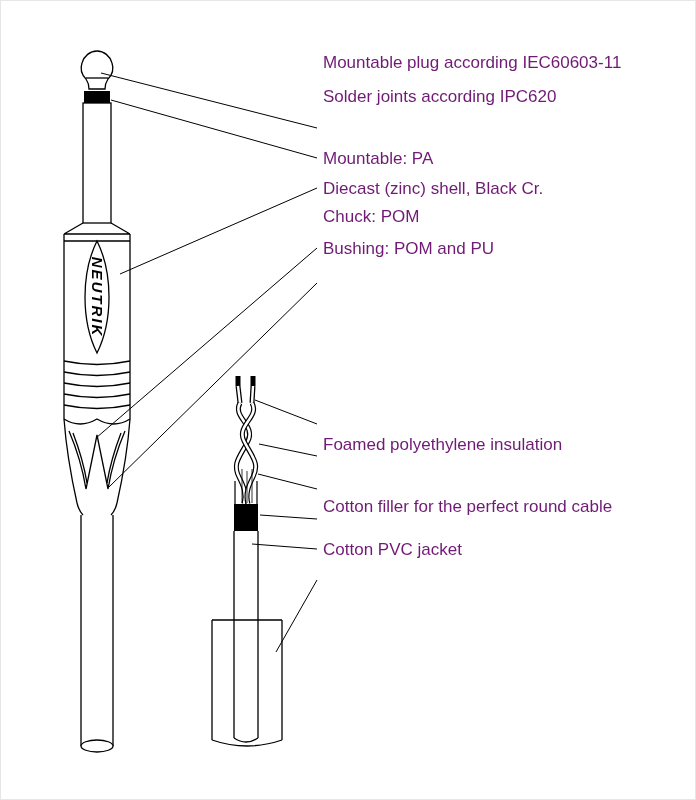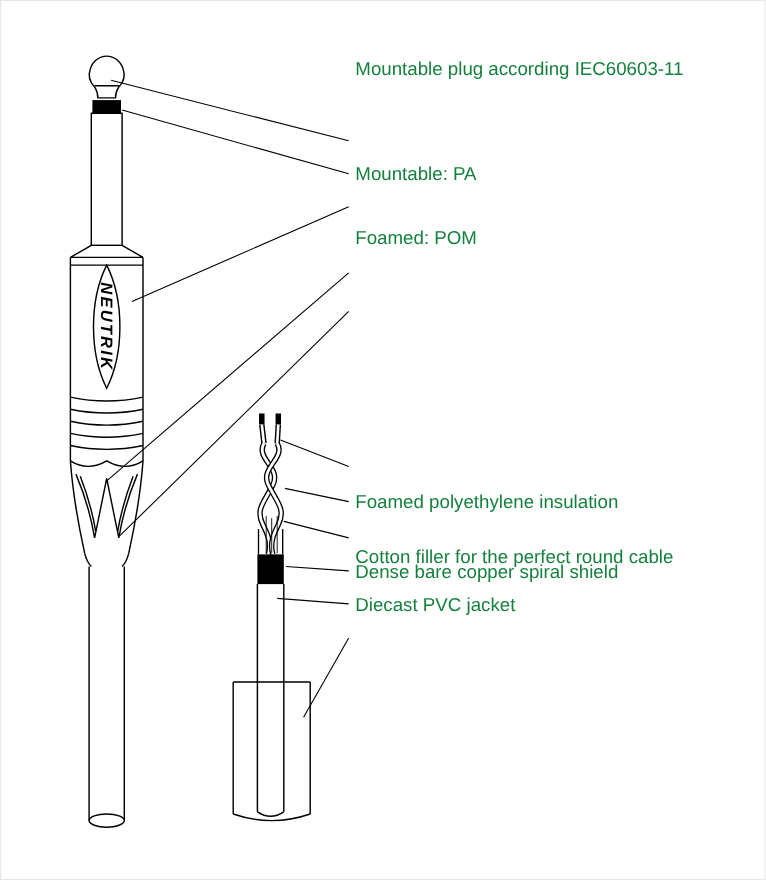--- a/index.html
+++ b/index.html
@@ -11,21 +11,21 @@
     overflow:hidden;
     border:1px solid #e6e6e6;
     box-sizing:border-box;
   }
   .art { position:absolute; left:0; top:0; }
   .label {
     position:absolute;
     left:322px;
     font-size:17px;
     line-height:20px;
-    color:#15803d;
+    color:#701a75;
     white-space:nowrap;
   }
 </style>
 </head>
 <body>
 
 <div class="canvas">
 
   <svg class="art" width="696" height="800" viewBox="0 0 696 800">
 
@@ -93,20 +93,22 @@
       <line x1="316" y1="423" x2="254" y2="399"></line>
       <line x1="316" y1="455" x2="258" y2="443"></line>
       <line x1="316" y1="488" x2="257" y2="473"></line>
       <line x1="316" y1="518" x2="259" y2="514"></line>
       <line x1="316" y1="548" x2="251" y2="543"></line>
       <line x1="316" y1="579" x2="275" y2="651"></line>
     </g>
   </svg>
 
   <div class="label" style="top:52px">Mountable plug according IEC60603-11</div>
+  <div class="label" style="top:86px">Solder joints according IPC620</div>
   <div class="label" style="top:148px">Mountable: PA</div>
-  <div class="label" style="top:206px">Foamed: POM</div>
-  <div class="label" style="top:446px">Foamed polyethylene insulation</div>
+  <div class="label" style="top:178px">Diecast (zinc) shell, Black Cr.</div>
+  <div class="label" style="top:206px">Chuck: POM</div>
+  <div class="label" style="top:238px">Bushing: POM and PU</div>
+  <div class="label" style="top:434px">Foamed polyethylene insulation</div>
   <div class="label" style="top:496px">Cotton filler for the perfect round cable</div>
-  <div class="label" style="top:509px">Dense bare copper spiral shield</div>
-  <div class="label" style="top:539px">Diecast PVC jacket</div>
+  <div class="label" style="top:539px">Cotton PVC jacket</div>
 
 </div>
 
 </body></html>

